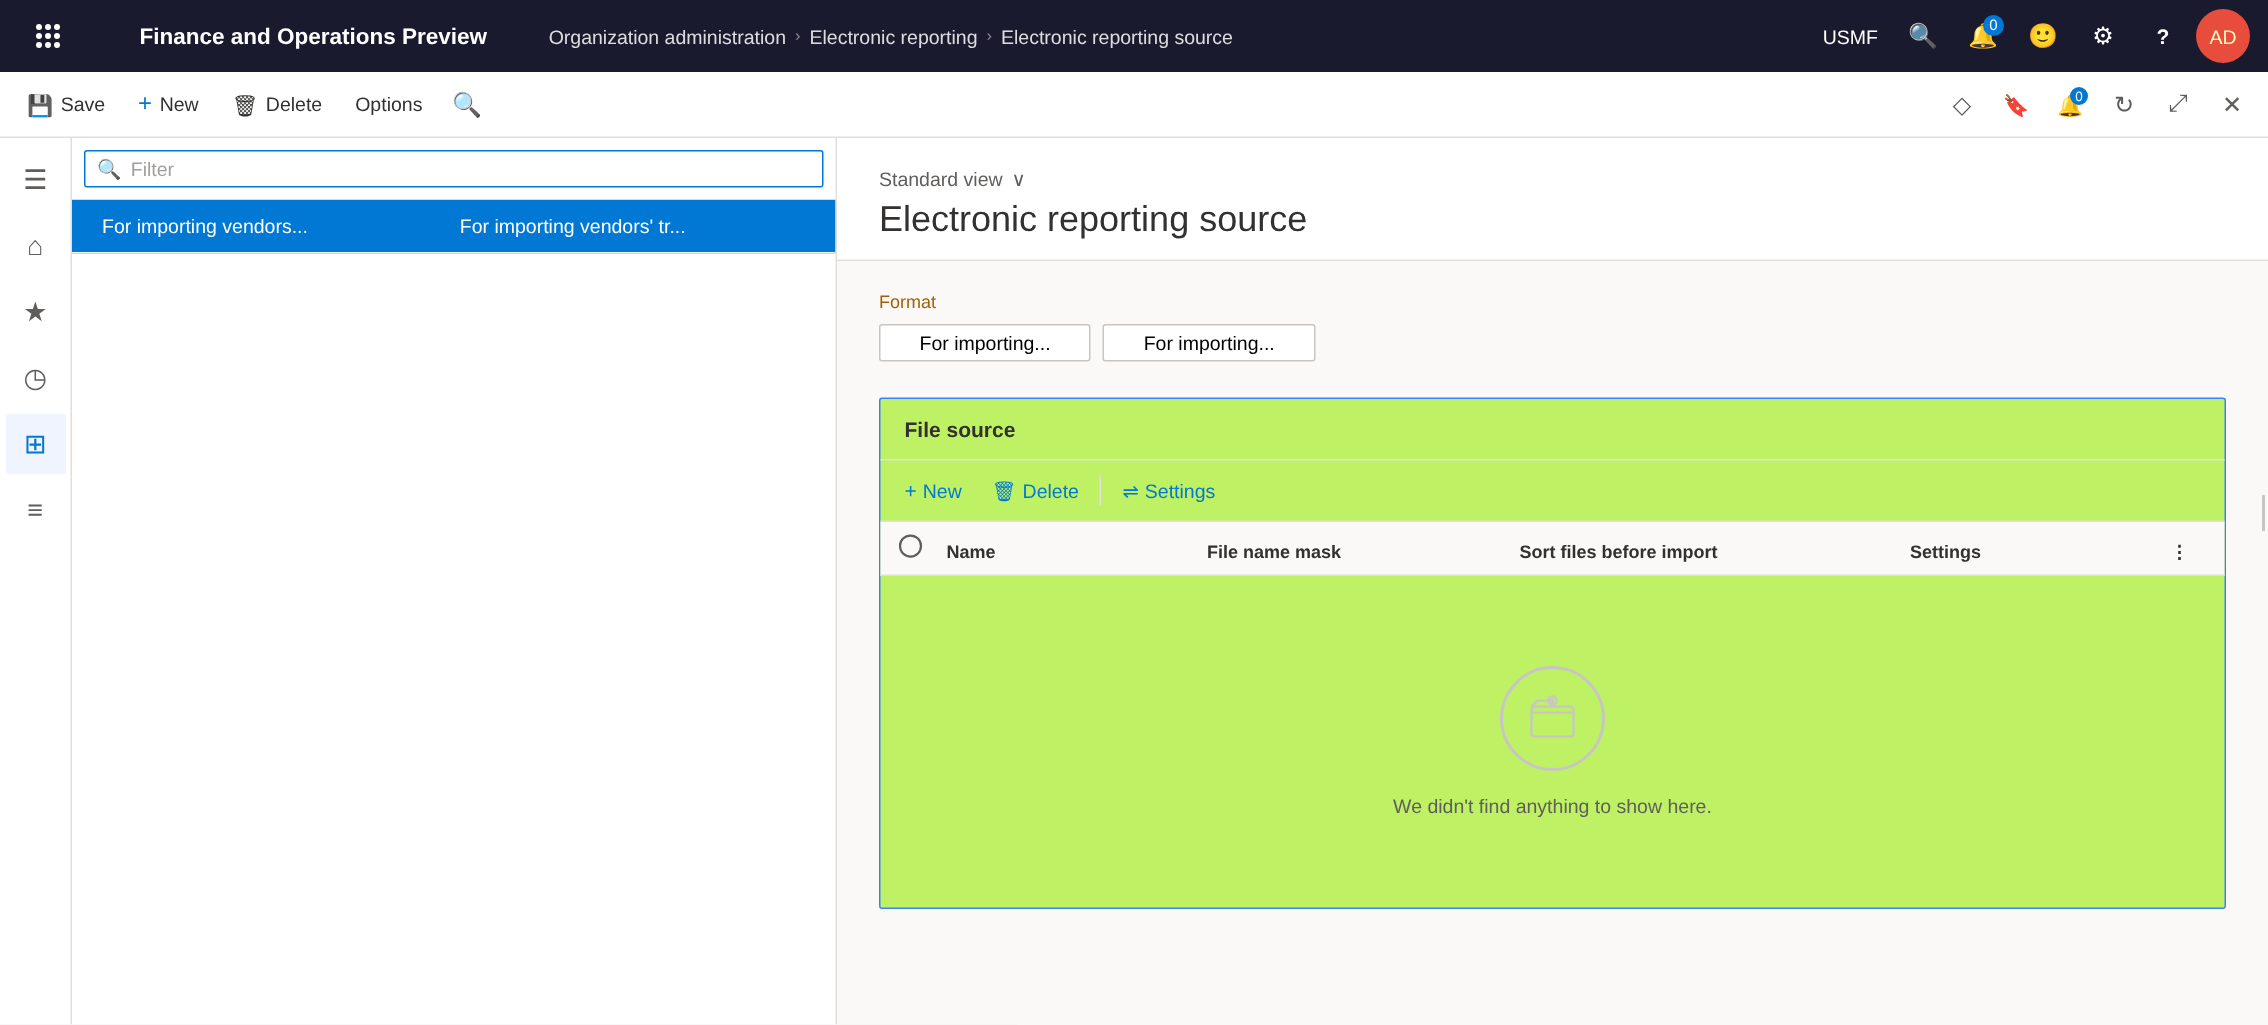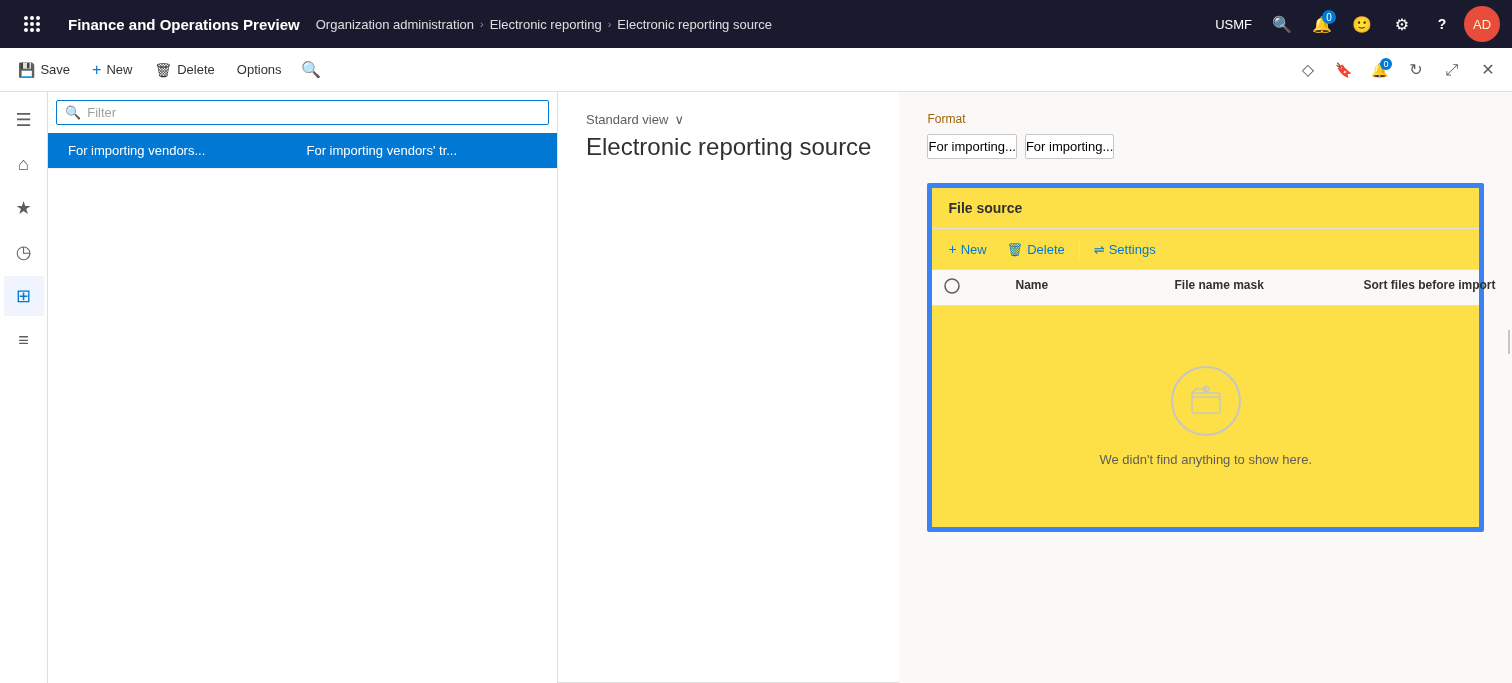--- a/index.html
+++ b/index.html
@@ -5,21 +5,21 @@
     * { box-sizing: border-box; margin: 0; padding: 0; }
     body { font-family: 'Segoe UI', sans-serif; font-size: 13px; background: #f3f2f1; overflow: hidden; width: 1512px; height: 683px; }
 
     
     .top-bar {
       display: flex; align-items: center;
       background: #1a1a2e; color: white;
       height: 48px; padding: 0 12px;
       gap: 0;
     }
-    .top-bar-grid { display: flex; width: 100%; height: 100%; align-items: center; }
+    .top-bar-grid { display: flex; width: 100%; height: 100%; align-items: center; gap: 25px; }
     .app-menu-btn {
       width: 40px; height: 40px; display: flex; align-items: center; justify-content: center;
       cursor: pointer; flex-shrink: 0;
     }
     .app-menu-dots { display: grid; grid-template-columns: 1fr 1fr 1fr; gap: 2px; width: 16px; }
     .app-menu-dots span { width: 4px; height: 4px; background: white; border-radius: 50%; display: block; }
     .app-title {
       font-size: 15px; font-weight: 600; color: white; padding: 0 16px; flex-shrink: 0;
       white-space: nowrap;
     }
@@ -110,55 +110,55 @@
 
     
     .resize-handle {
       width: 6px; background: transparent; cursor: col-resize;
       display: flex; align-items: center; justify-content: center;
     }
     .resize-handle::after { content: ''; display: block; width: 2px; height: 24px; background: #c8c6c4; }
 
     
     .detail-panel {
-      flex: 1; background: #faf9f8; display: flex; flex-direction: row;
+      flex: 1; background: #faf9f8; display: flex; flex-direction: column;
       overflow: hidden;
     }
     .detail-header { padding: 20px 28px 12px; background: white; border-bottom: 1px solid #e1dfdd; }
     .view-selector { display: flex; align-items: center; gap: 6px; margin-bottom: 6px; font-size: 13px; color: #605e5c; cursor: pointer; }
     .detail-title { font-size: 24px; font-weight: 300; color: #323130; }
     .detail-content { flex: 1; overflow-y: auto; padding: 20px 28px; }
 
     
     .format-section { margin-bottom: 24px; }
     .format-label { font-size: 12px; color: #a16207; margin-bottom: 8px; }
     .format-tags { display: flex; gap: 8px; flex-wrap: wrap; }
     .format-tag {
-      padding: 4px 0; border: 1px solid #c8c6c4; border-radius: 2px;
+      padding: 4px 26px; border: 1px solid #c8c6c4; border-radius: 2px;
       font-size: 13px; cursor: pointer; background: white;
     }
 
     
-    .file-source-section { background: #fde047; border: 5px solid #3b82f6; border-radius: 2px; }
+    .file-source-section { background: #bef264; border: 1px solid #3b82f6; border-radius: 2px; }
     .file-source-header { padding: 12px 16px; border-bottom: 1px solid #e1dfdd; font-size: 14px; font-weight: 600; color: #323130; }
     .file-source-toolbar {
       display: flex; align-items: center; gap: 4px; padding: 6px 8px;
       border-bottom: 1px solid #e1dfdd;
     }
     .fs-btn {
       display: flex; align-items: center; gap: 4px;
       padding: 4px 8px; cursor: pointer; border-radius: 2px;
       font-size: 13px; color: #0078d4; height: 28px; border: none; background: transparent;
     }
     .fs-btn.delete-btn { color: #0078d4; }
     .fs-separator { width: 1px; height: 20px; background: #e1dfdd; margin: 0 2px; }
     .table-header {
-      display: flex; align-items: flex-start;
+      display: flex; align-items: flex-end;
       padding: 8px 12px; border-bottom: 1px solid #e1dfdd;
-      background: #faf9f8; font-size: 12px; font-weight: 600; color: #323130; gap: 39px;
+      background: #faf9f8; font-size: 12px; font-weight: 600; color: #323130;
     }
     .table-checkbox { width: 32px; flex-shrink: 0; }
     .col-name { flex: 1; min-width: 120px; }
     .col-mask { flex: 1.2; min-width: 150px; }
     .col-sort { flex: 1.5; min-width: 180px; }
     .col-settings { flex: 1; min-width: 100px; }
     .col-more { width: 24px; flex-shrink: 0; }
 
     
     .empty-state {

